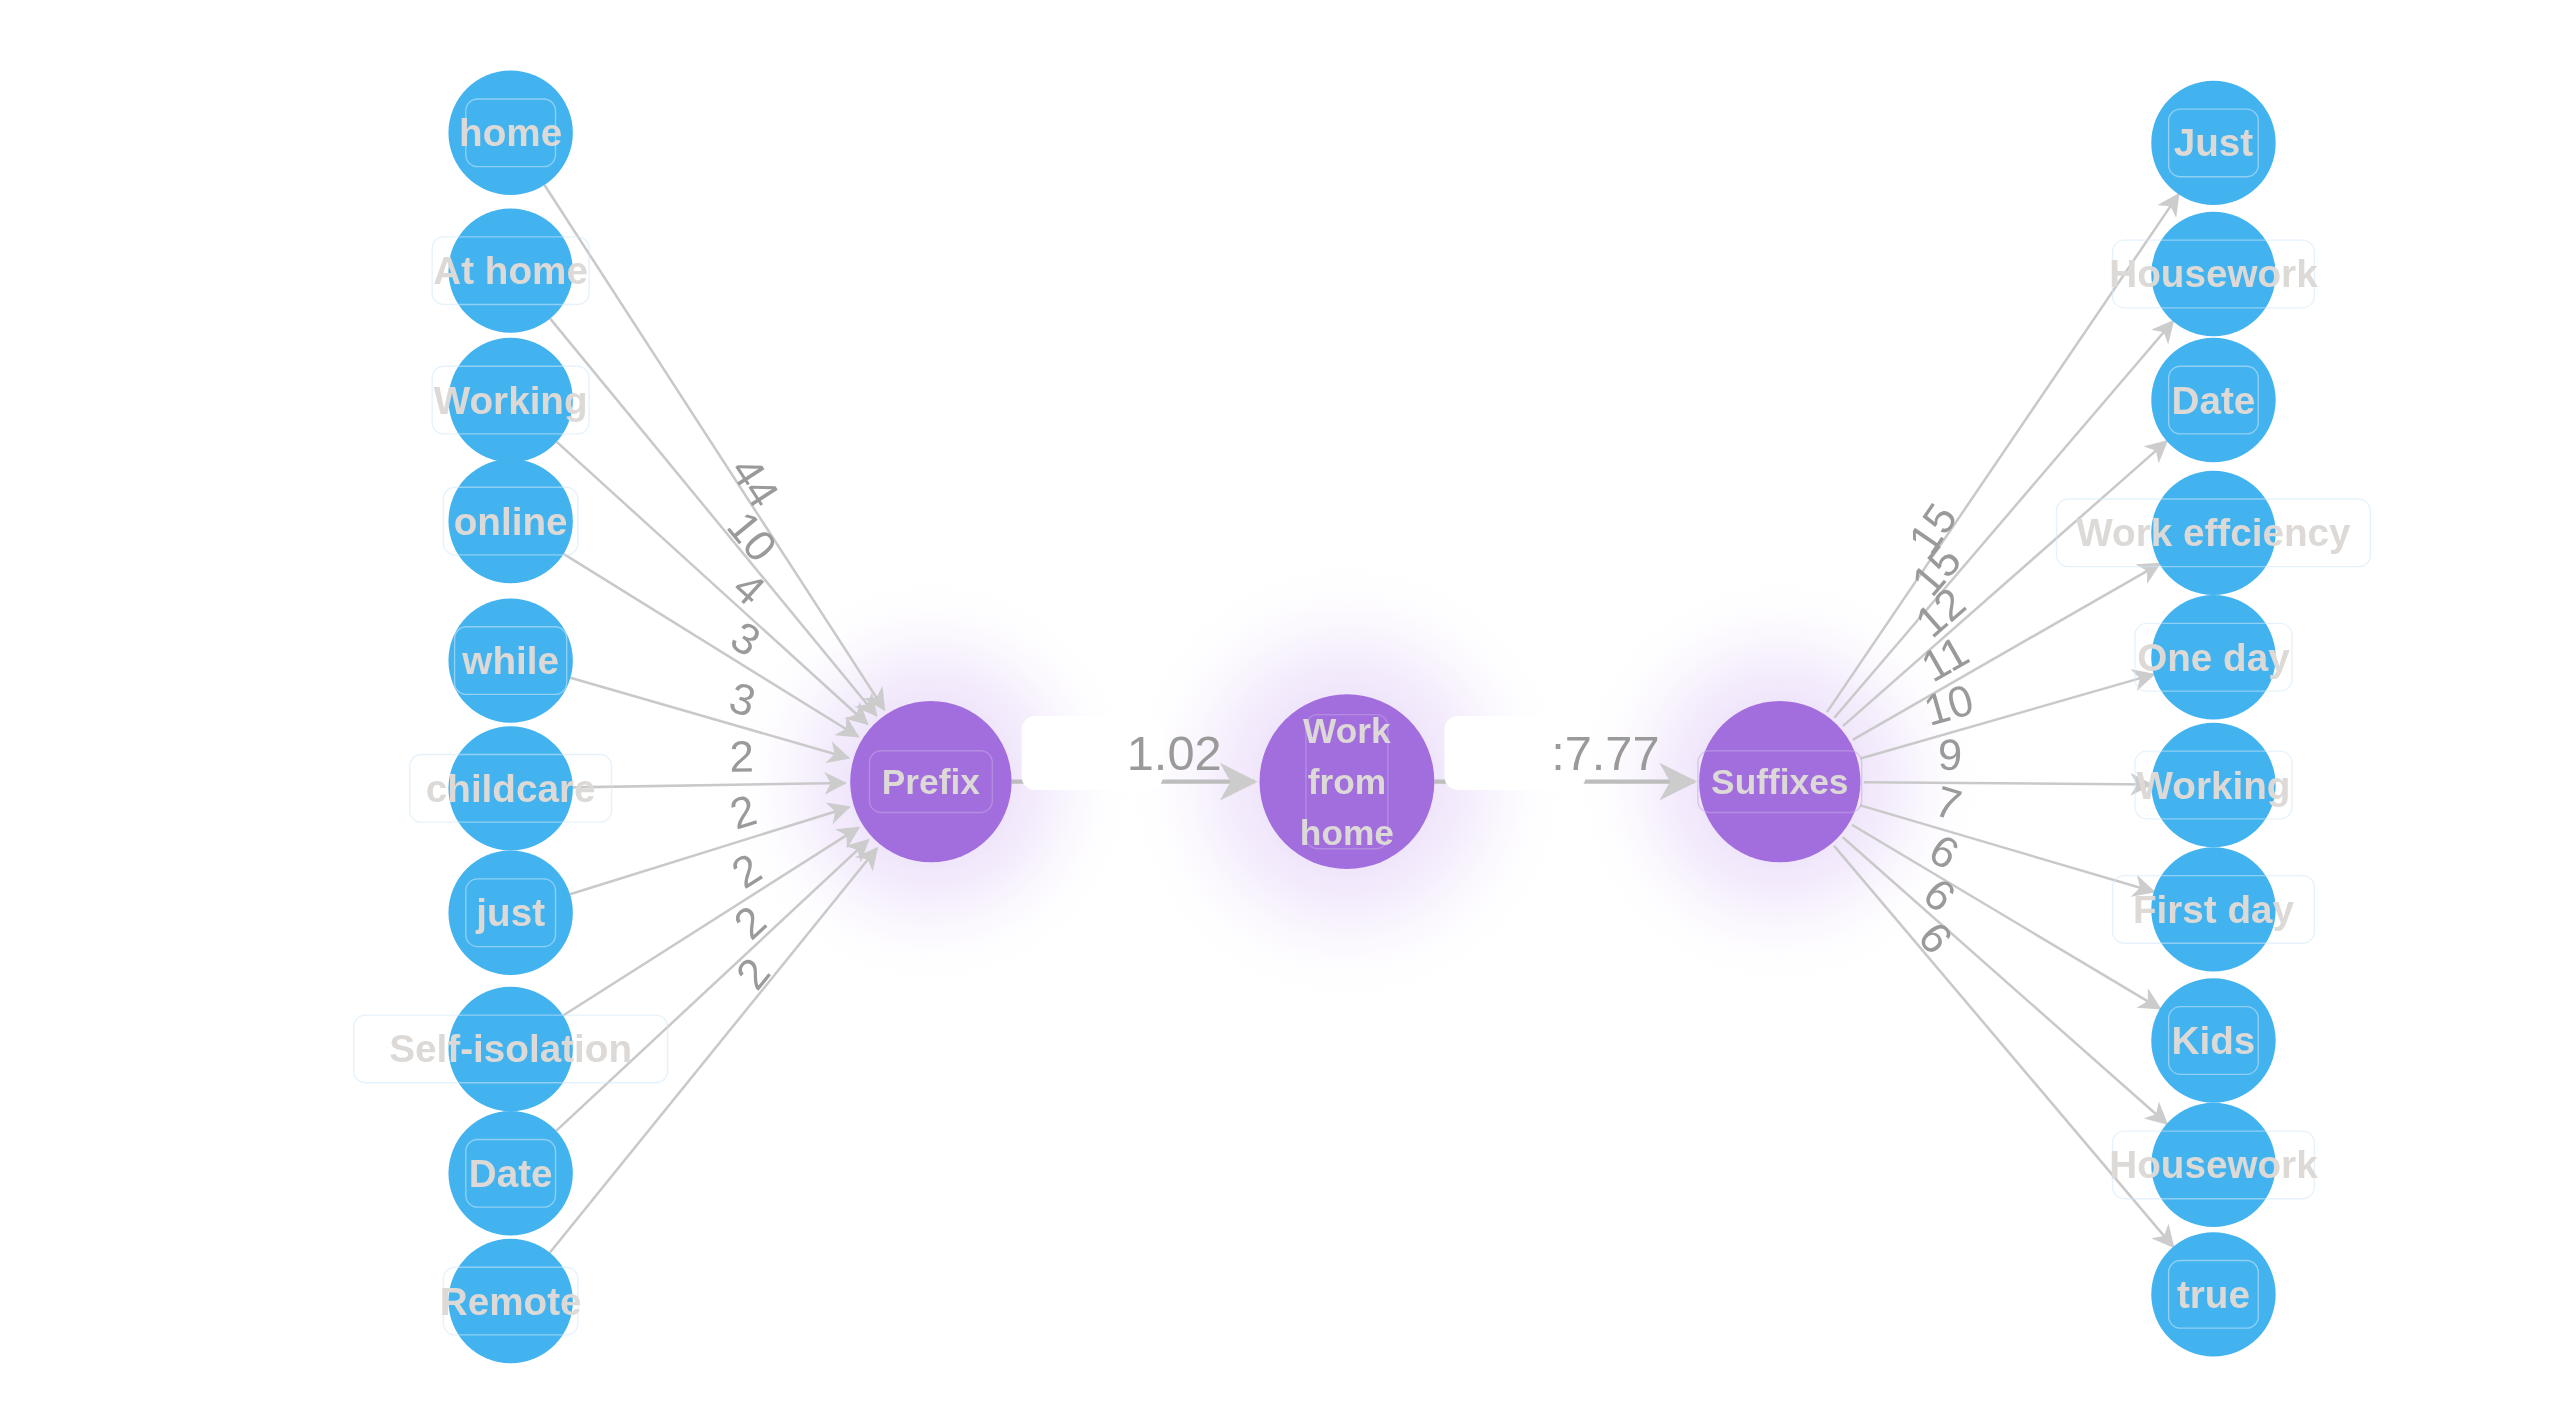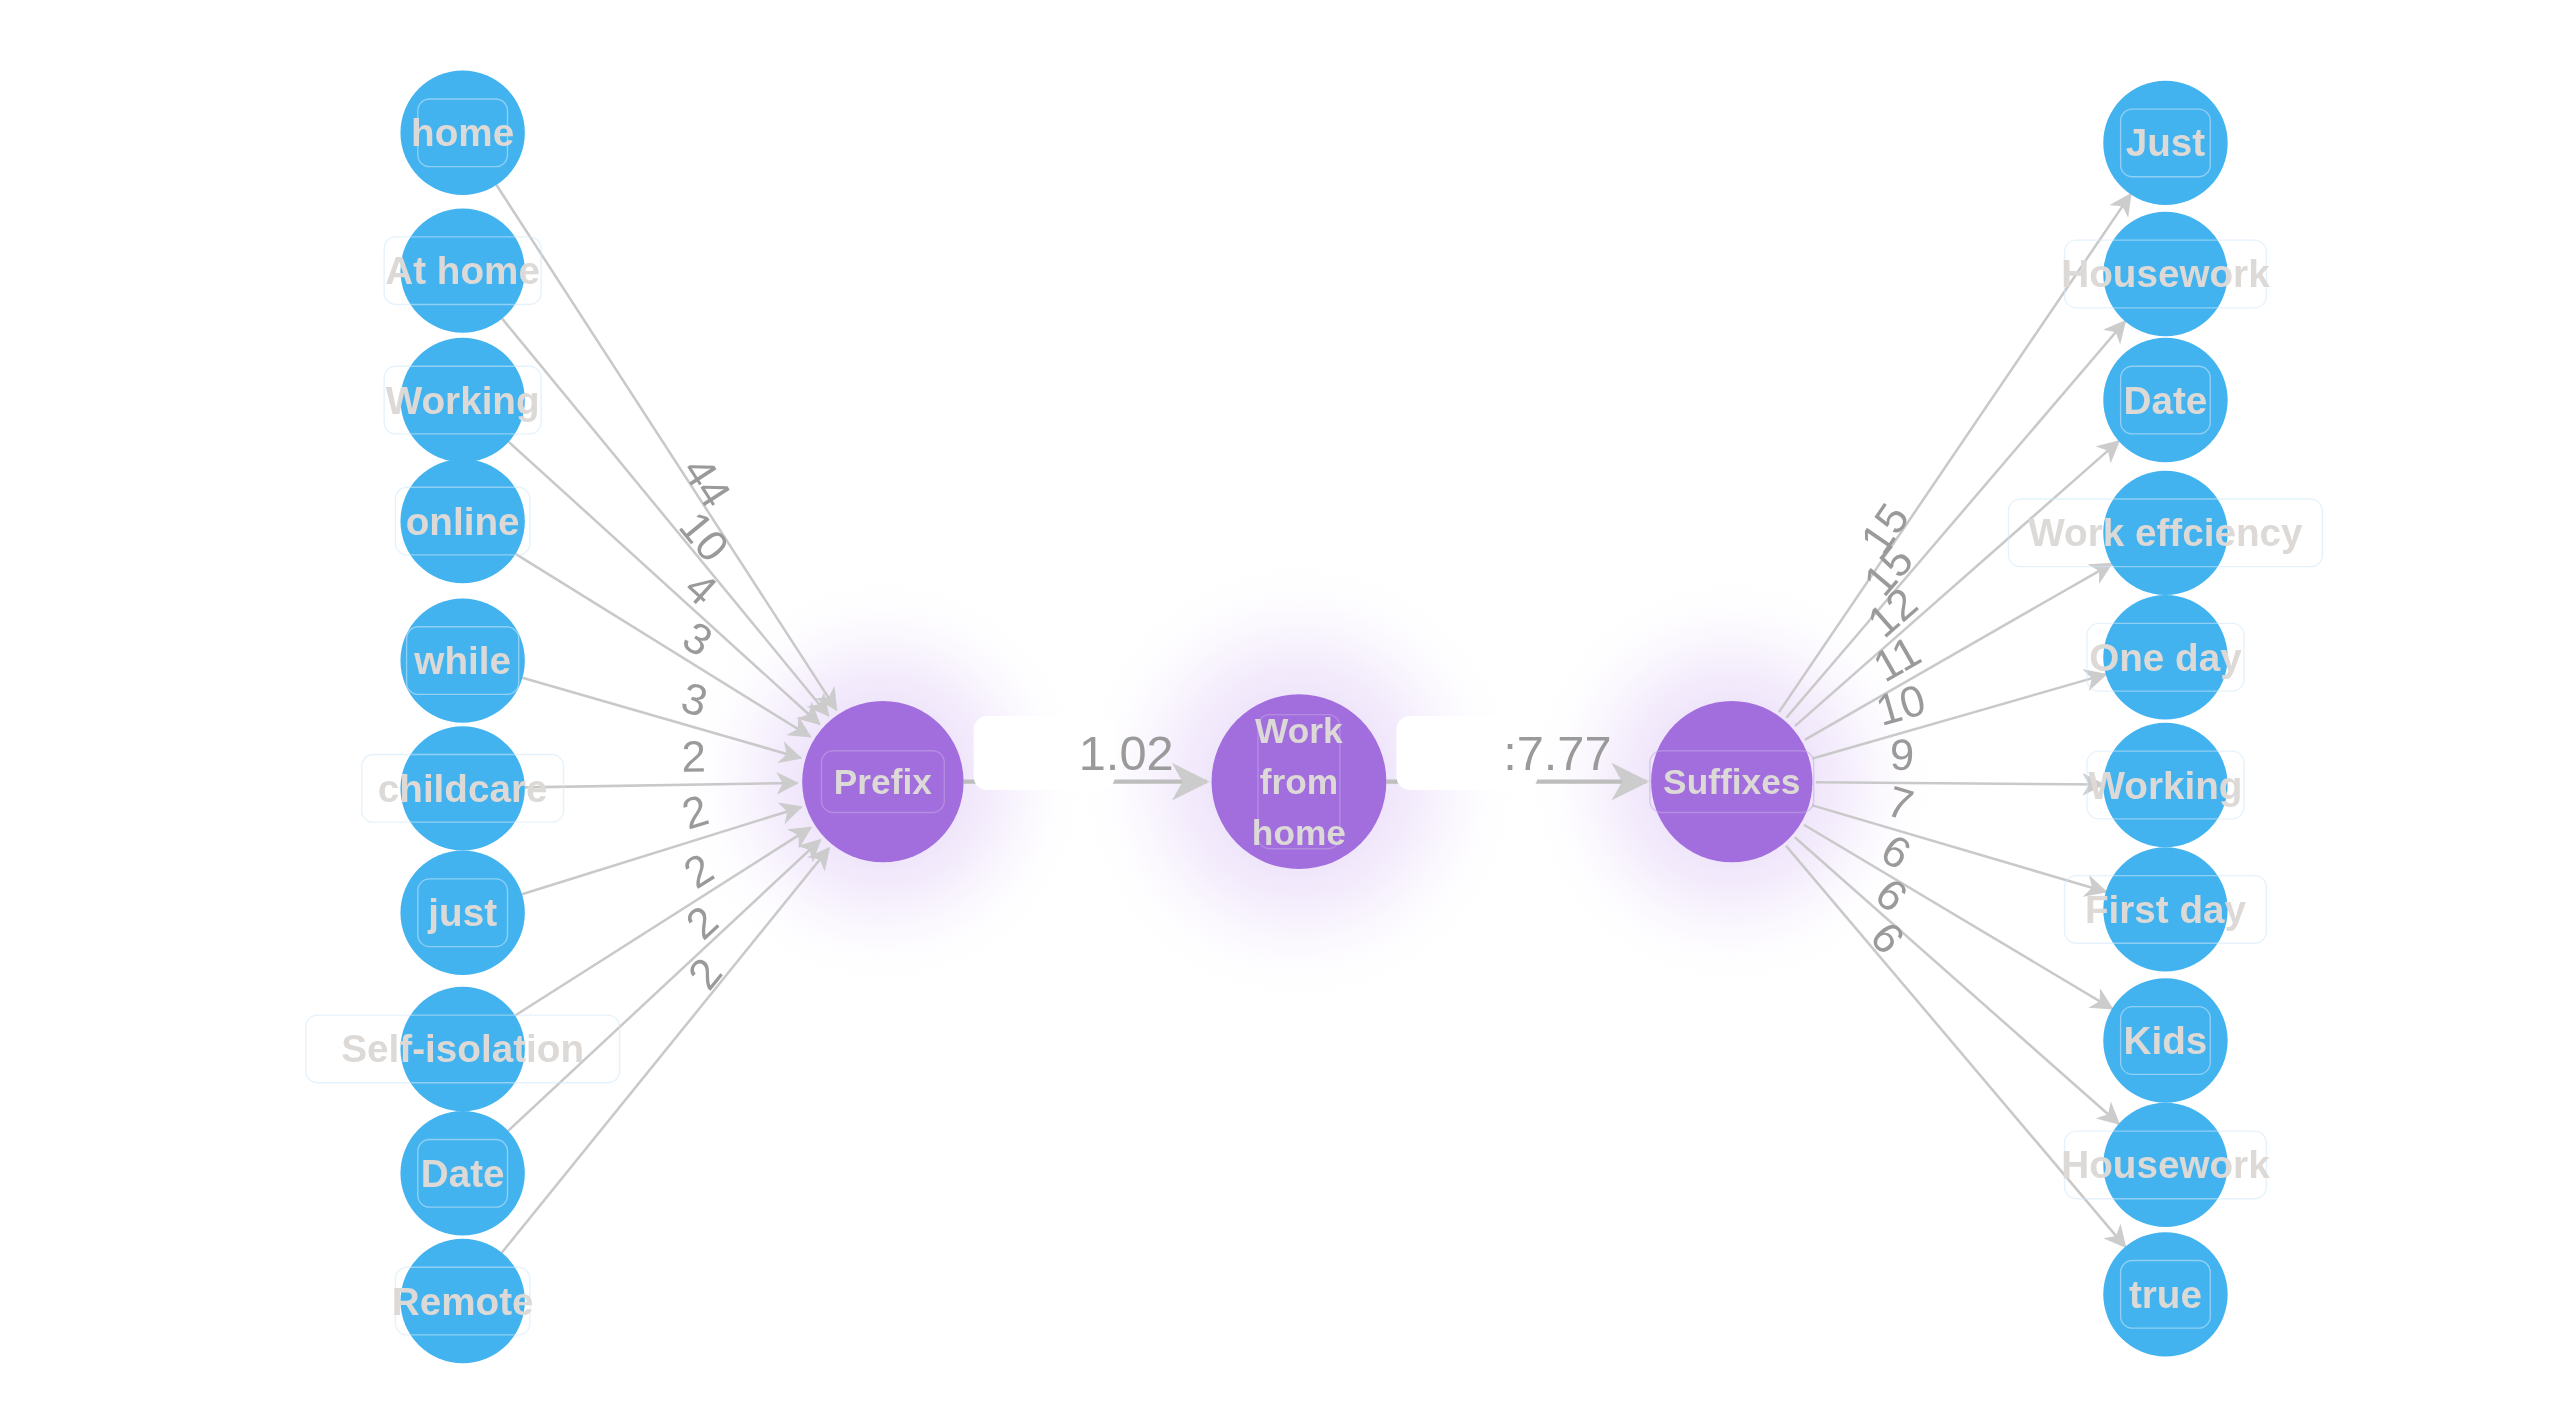--- a/index.html
+++ b/index.html
@@ -1,17 +1,17 @@
 <!DOCTYPE html>
 <html style="font-size:13.5px"><head>
 <meta charset="utf-8">
 <style>
   html,body{margin:0;padding:0;background:#ffffff;}
   body{width:2576px;height:1412px;overflow:hidden;font-family:"Liberation Sans",sans-serif;}
-  #stage{position:relative;width:2052px;height:1412px;background:#ffffff;}
+  #stage{position:relative;width:2052px;height:1412px;background:#ffffff;margin-left:48px;}
   svg#net{position:absolute;left:0;top:0;width:2576px;height:1412px;}
 
   .node-label{
     font-weight:bold;
     fill:#dcd9d6;
     text-anchor:middle;
     dominant-baseline:central;
     paint-order:normal;
   }
   .lbl-blue{font-size:46px;}

